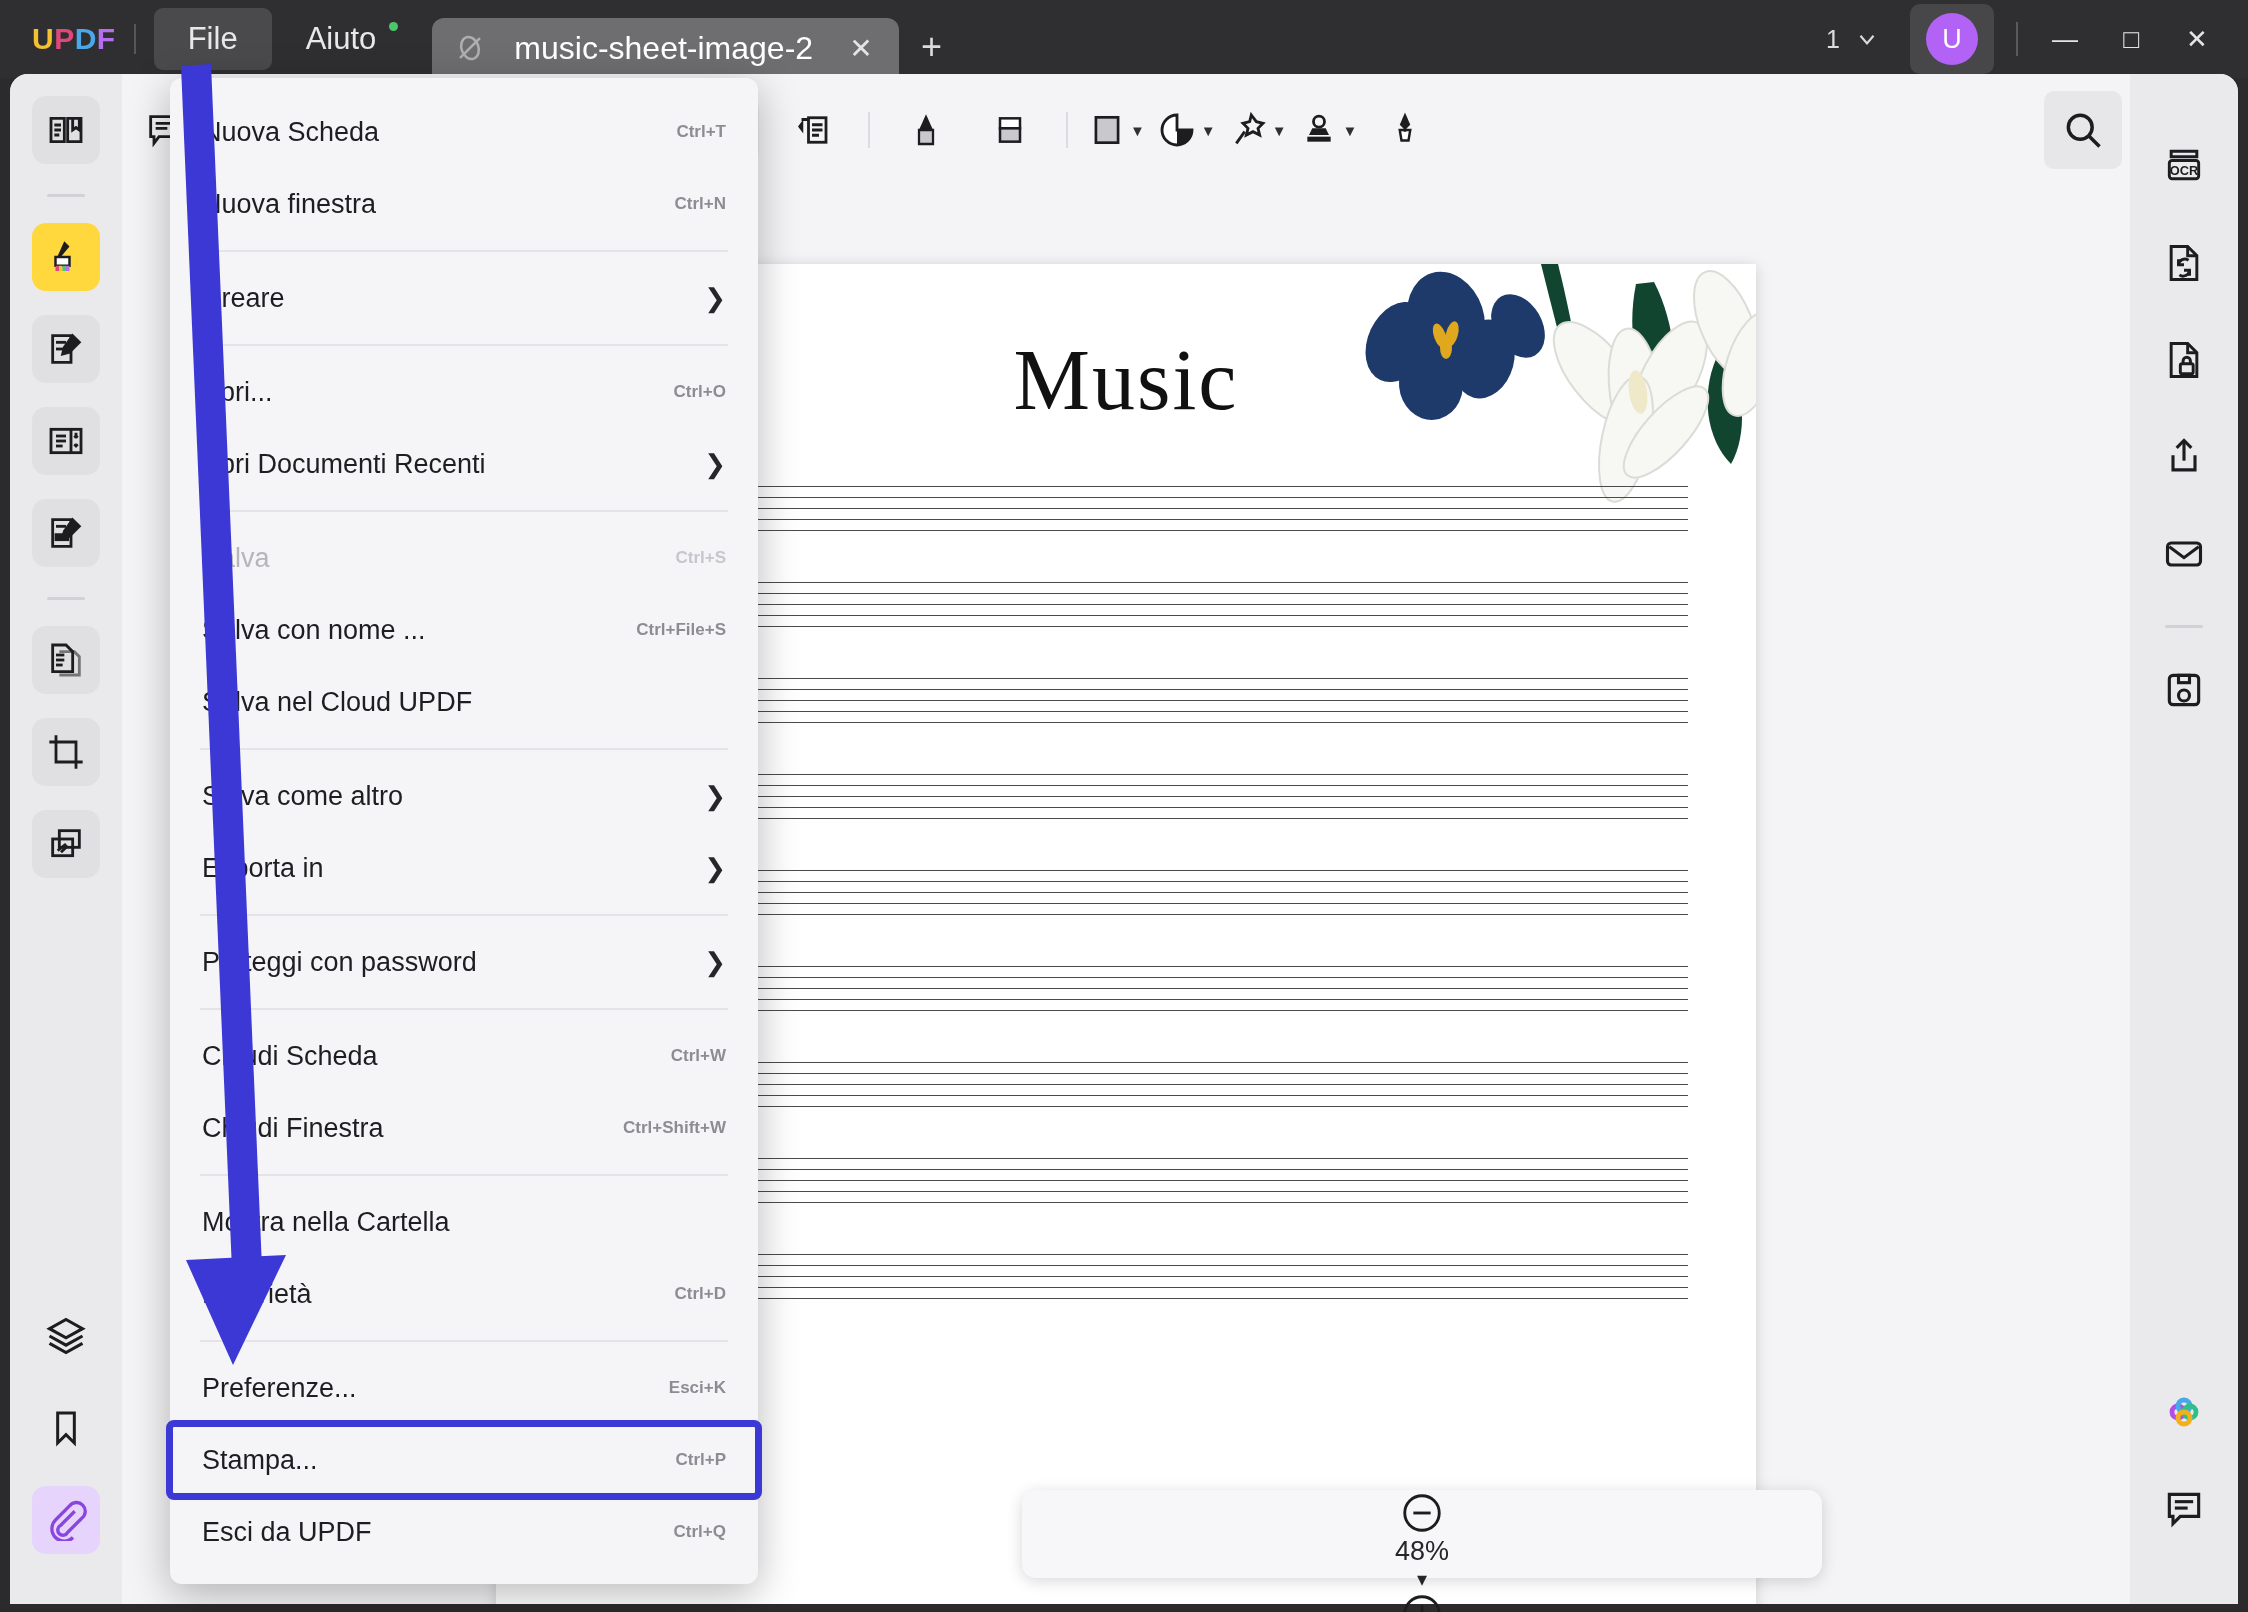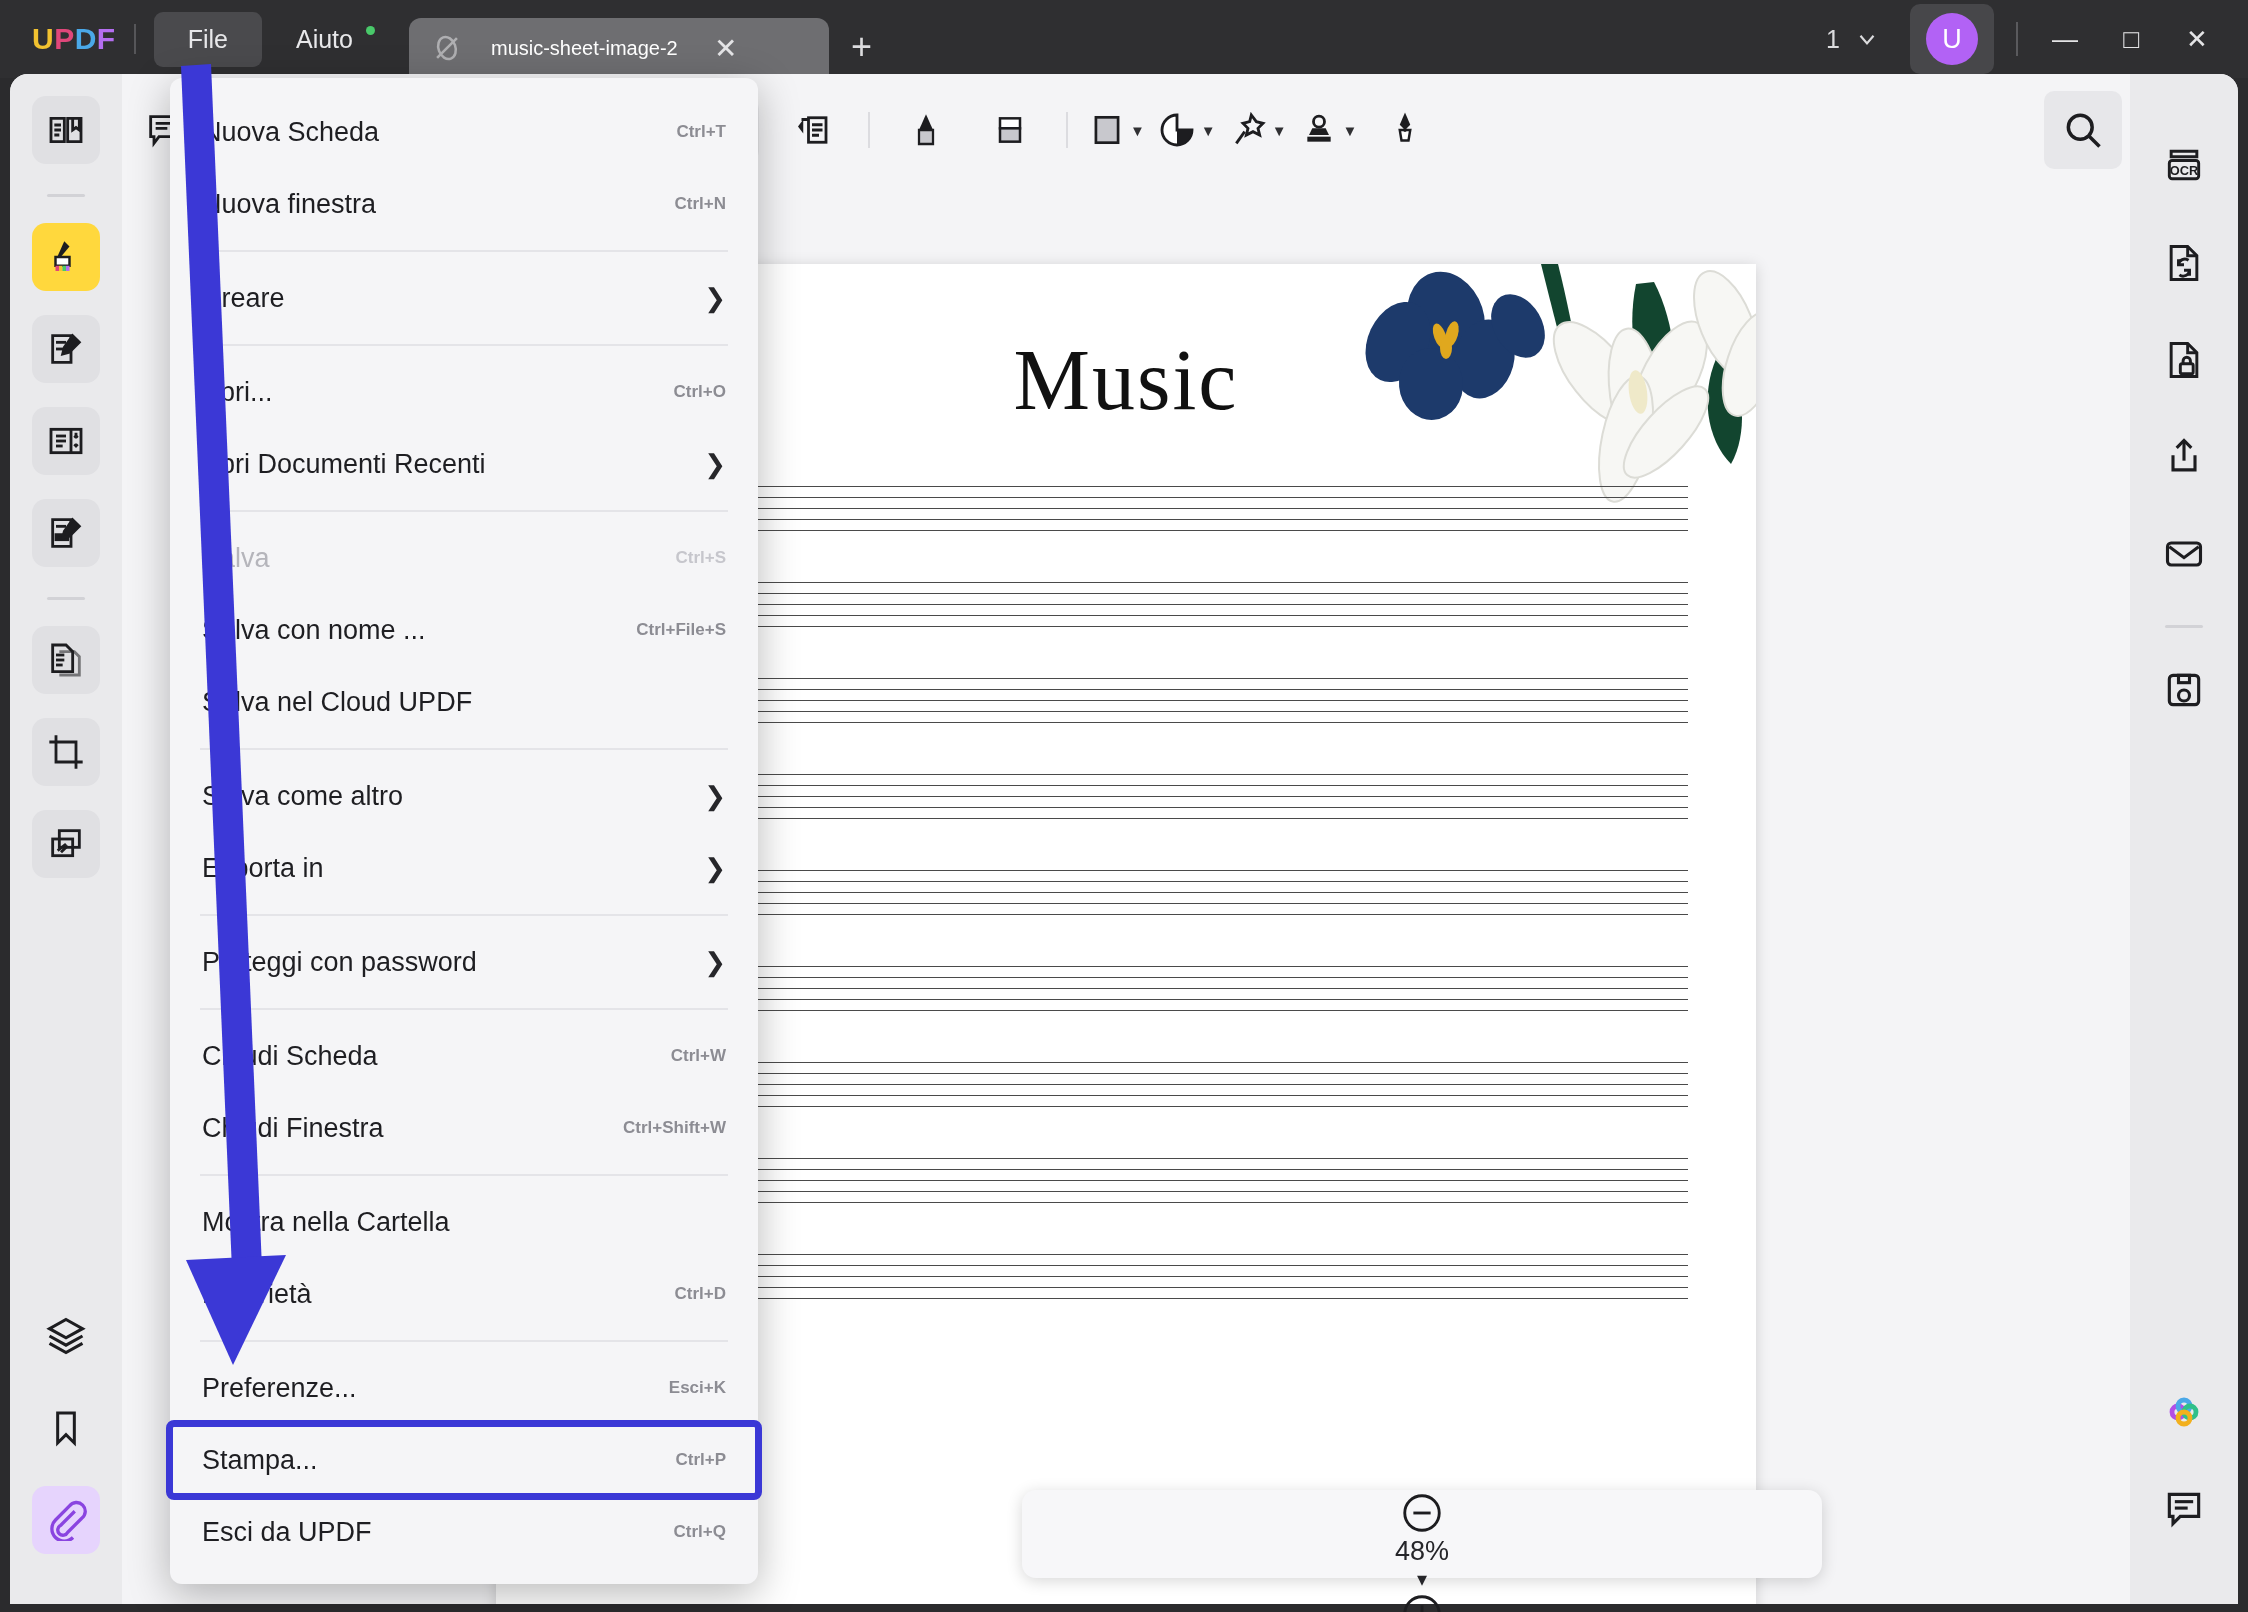--- a/index.html
+++ b/index.html
@@ -15,34 +15,34 @@
   .titlebar {
     position: absolute; left: 0; top: 0; width: 2248px; height: 78px;
     background: #2f2f31;
     display: flex; align-items: center;
   }
   .logo { margin-left: 32px; font-size: 30px; font-weight: 700; letter-spacing: .5px; }
   .logo .l1 { color: #f2c230; } .logo .l2 { color: #e0477a; }
   .logo .l3 { color: #4aa8e8; } .logo .l4 { color: #b46ef0; }
   .tb-sep { width: 2px; height: 30px; background: #565659; margin: 0 18px; }
   .menubtn {
-    color: #e8e8ea; font-size: 25px; padding: 13px 34px;
+    color: #e8e8ea; font-size: 31px; padding: 13px 34px;
     border-radius: 9px; position: relative; white-space: nowrap;
   }
   .menubtn.active { background: #4a4a4d; }
   .dot { position: absolute; right: 12px; top: 14px; width: 9px; height: 9px;
          border-radius: 50%; background: #49c96a; }
   .tab {
     margin-left: 22px; height: 60px; min-width: 420px;
     background: #6e6e71; border-radius: 12px 12px 0 0;
     display: flex; align-items: center; padding: 0 18px;
     align-self: flex-end; position: relative;
   }
   .tab-ico { width: 40px; height: 40px; opacity: .62; display:flex; align-items:center; justify-content:center; }
-  .tab-title { color: #fff; font-size: 20px; margin: 0 28px 0 24px; white-space: nowrap; }
+  .tab-title { color: #fff; font-size: 32px; margin: 0 28px 0 24px; white-space: nowrap; }
   .tab-x { width: 40px; height: 40px; display:flex;align-items:center;justify-content:center;
            color:#e4e4e6; font-size: 28px; }
   .newtab { color:#dcdcde; font-size: 36px; margin-left: 22px; align-self:flex-end; padding-bottom:10px;}
   .tb-right { margin-left: auto; display: flex; align-items: center; padding-right: 18px; }
   .winnum { color: #dcdcde; font-size: 25px; display: flex; align-items: center; gap: 14px; padding: 0 22px;}
   .avatarwrap { background:#47474a; border-radius: 10px; padding: 9px 16px; margin: 0 8px; }
   .avatar { width: 52px; height: 52px; border-radius: 50%; background: #b262f5;
             color: #fff; font-size: 27px; display:flex;align-items:center;justify-content:center; }
   .vdiv { width: 2px; height: 34px; background: #5a5a5d; margin: 0 14px; }
   .wc { width: 66px; height: 54px; display:flex;align-items:center;justify-content:center;

